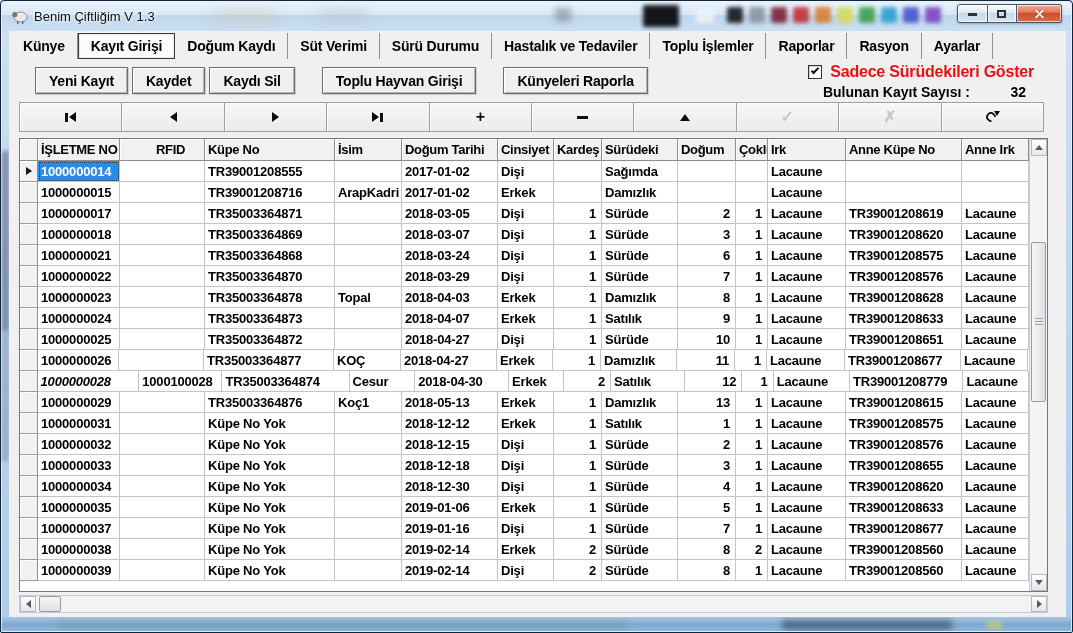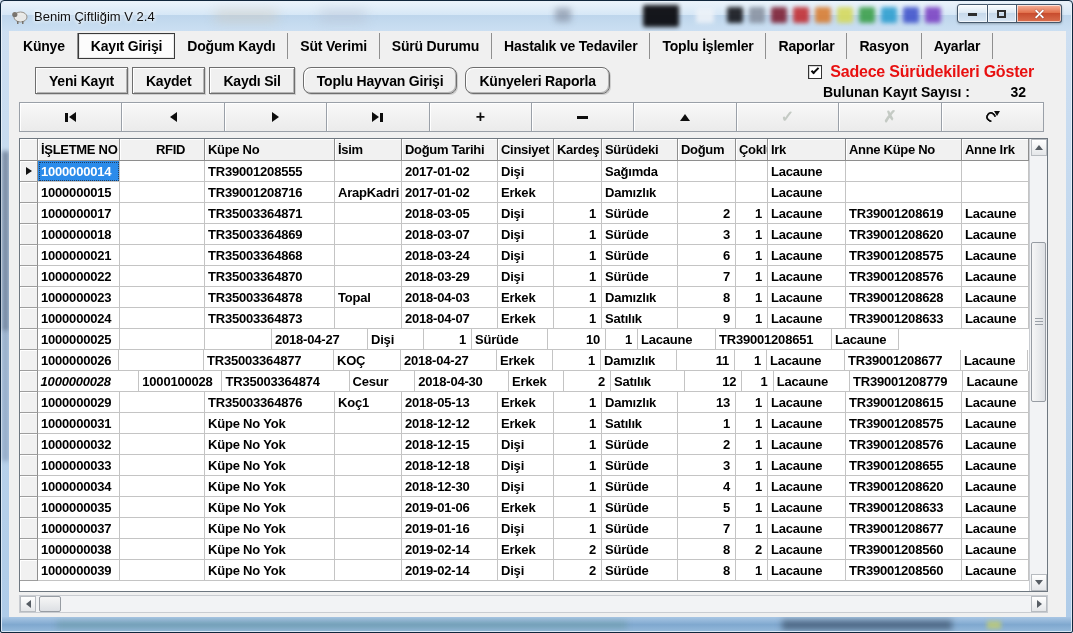--- a/index.html
+++ b/index.html
@@ -52,21 +52,21 @@
   .tab { height:26px; line-height:26px; padding:0 12px; font-size:14px; font-weight:700;
          color:#000; border-right:1px solid #8f8f8f; white-space:nowrap; letter-spacing:-0.2px; }
   .tab.active { border:1px solid #3a3a3a; background:#fcfcfc; line-height:24px;
                 box-shadow:inset 0 0 0 1px #e9e9e9; }
   
   .actions { position:absolute; left:26px; top:36px; height:27px; display:flex; align-items:center; }
   .abtn { height:27px; padding:0 13px; margin-left:4px; font:700 14px "Liberation Sans",sans-serif;
           letter-spacing:-0.2px; color:#000; background:#f0f0f0; border:1px solid #6e6e6e;
           box-shadow:inset 1px 1px 0 #fff, inset -1px -1px 0 #b5b5b5, 1px 1px 0 #cfcfcf; }
   .abtn:first-child { margin-left:0; }
-  .abtn.gap { margin-left:8px;border-radius:8px; }
+  .abtn.gap { margin-left:27px; }
   
   .chkrow { position:absolute; top:32px; right:32px; display:flex; align-items:center; gap:8px; }
   .cbox { width:14px; height:14px; background:#fff; border:1px solid #333;
           box-shadow:inset 1px 1px 0 #d5d5d5; position:relative; display:inline-block; }
   .cmark { position:absolute; left:2px; top:2px; width:8px; height:4px;
            border-left:2px solid #0a0a0a; border-bottom:2px solid #0a0a0a; transform:rotate(-45deg); }
   .clabel { color:#e81010; font-size:16px; font-weight:700; letter-spacing:-0.2px; }
   .countrow { position:absolute; top:53px; right:40px; display:flex; align-items:center;
               font:700 14px "Liberation Sans",sans-serif; color:#000; }
   .cval { display:inline-block; width:56px; text-align:right; }
@@ -136,21 +136,21 @@
 <body>
 
 <div class="window">
   <div class="titlebar">
     <svg class="appicon" viewBox="0 0 17 17">
       <ellipse cx="9.5" cy="9" rx="6.5" ry="5" fill="#efece6" stroke="#8a8276" stroke-width="1"></ellipse>
       <circle cx="3.8" cy="6.5" r="2.6" fill="#6b6257"></circle>
       <rect x="6" y="13" width="1.5" height="3" fill="#6b6257"></rect>
       <rect x="11" y="13" width="1.5" height="3" fill="#6b6257"></rect>
     </svg>
-    <span class="title">Benim Çiftliğim V 2.4</span>
+    <span class="title">Benim Çiftliğim V 1.3</span>
     <div class="blobs">
         <div class="blob" style="left: 213px; top: 8px; width: 62px; height: 12px; background: rgb(207, 198, 182); opacity: 0.45; filter: blur(6px);"></div>
         <div class="blob" style="left: 318px; top: 7px; width: 46px; height: 14px; background: rgb(185, 194, 210); opacity: 0.45; filter: blur(6px);"></div>
         <div class="blob" style="left: 553px; top: 6px; width: 16px; height: 14px; background: rgb(141, 152, 171); opacity: 0.75; filter: blur(3px);"></div>
         <div class="blob" style="left: 641px; top: 3px; width: 36px; height: 22px; background: rgb(11, 12, 16); opacity: 0.95; filter: blur(2px);"></div>
         <div class="blob" style="left: 694px; top: 6px; width: 18px; height: 15px; background: rgb(237, 242, 248); opacity: 0.9; filter: blur(2px);"></div>
         <div class="blob" style="left: 725px; top: 5px; width: 16px; height: 16px; background: rgb(21, 22, 27); opacity: 0.9; filter: blur(2px);"></div>
         <div class="blob" style="left: 747px; top: 5px; width: 16px; height: 16px; background: rgb(138, 147, 162); opacity: 0.9; filter: blur(2px);"></div>
         <div class="blob" style="left: 769px; top: 5px; width: 16px; height: 16px; background: rgb(126, 33, 54); opacity: 0.9; filter: blur(2px);"></div>
         <div class="blob" style="left: 791px; top: 5px; width: 16px; height: 16px; background: rgb(194, 47, 52); opacity: 0.9; filter: blur(2px);"></div>
@@ -409,20 +409,21 @@
             <div class="gcell right" style="width: 58px;">9</div>
             <div class="gcell right" style="width: 32px;">1</div>
             <div class="gcell" style="width: 78px;">Lacaune</div>
             <div class="gcell" style="width: 116px;">TR39001208633</div>
             <div class="gcell" style="width: 67px;">Lacaune</div>
           </div>
           <div class="grow">
             <div class="indcell"></div>
             <div class="gcell" style="width: 82px;">1000000025</div>
             <div class="gcell" style="width: 85px;"></div>
+            <div class="gcell" style="width: 130px;">TR35003364872</div>
             <div class="gcell" style="width: 67px;"></div>
             <div class="gcell" style="width: 96px;">2018-04-27</div>
             <div class="gcell" style="width: 56px;">Dişi</div>
             <div class="gcell right" style="width: 48px;">1</div>
             <div class="gcell" style="width: 76px;">Sürüde</div>
             <div class="gcell right" style="width: 58px;">10</div>
             <div class="gcell right" style="width: 32px;">1</div>
             <div class="gcell" style="width: 78px;">Lacaune</div>
             <div class="gcell" style="width: 116px;">TR39001208651</div>
             <div class="gcell" style="width: 67px;">Lacaune</div>

